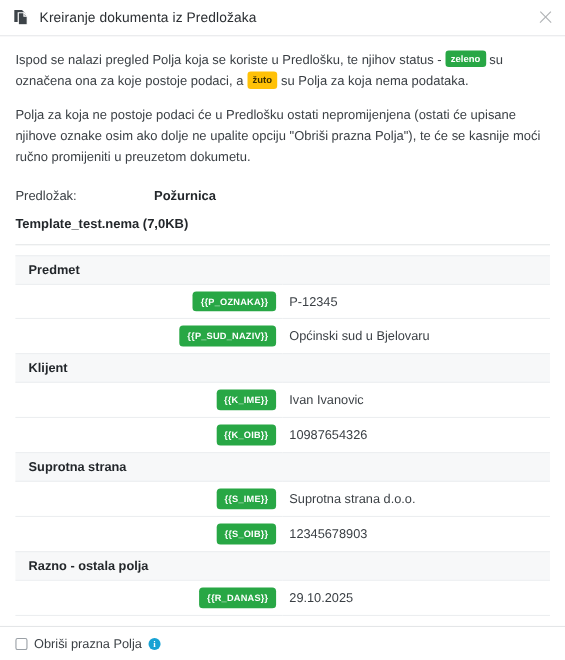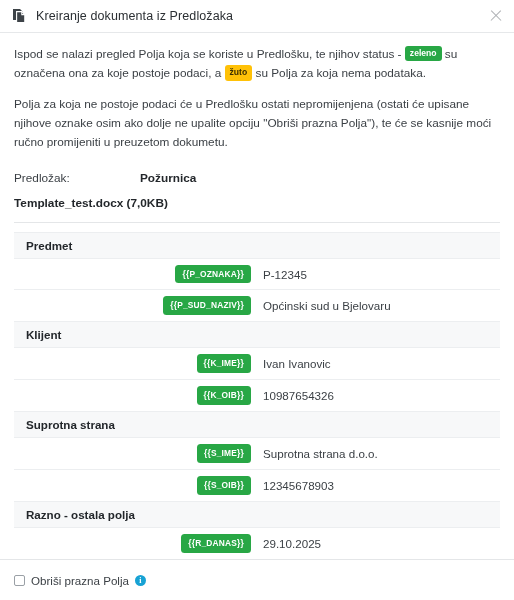--- a/index.html
+++ b/index.html
@@ -155,21 +155,21 @@
     white-space: nowrap;
   }
   .val-cell { padding-left: 6px !important; }
 
   
   .modal-footer {
     position: absolute;
     left: 0;
     right: 0;
     bottom: 0;
-    height: 41px;
+    height: 31px;
     border-top: 1px solid #e4e6e8;
     box-sizing: border-box;
     display: flex;
     align-items: center;
     padding: 0 11px 0 14px;
     background: #ffffff;
   }
   .footer-left {
     display: flex;
     align-items: center;
@@ -253,21 +253,21 @@
   <div class="intro">
     <p><span>Ispod se nalazi pregled Polja koja se koriste u Predlošku, te njihov status - </span><span class="chip chip-green">zeleno</span><span> su označena ona za koje postoje podaci, a </span><span class="chip chip-yellow">žuto</span><span> su Polja za koja nema podataka.</span></p>
     <p>Polja za koja ne postoje podaci će u Predlošku ostati nepromijenjena (ostati će upisane njihove oznake osim ako dolje ne upalite opciju "Obriši prazna Polja"), te će se kasnije moći ručno promijeniti u preuzetom dokumetu.</p>
   </div>
 
   <div class="tpl-info">
     <div class="tpl-row">
       <span class="tpl-label">Predložak:</span>
       <span class="tpl-value">Požurnica</span>
     </div>
-    <div class="tpl-file">Template_test.docx (7,0KB)</div>
+    <div class="tpl-file">Template_test.nema (7,0KB)</div>
   </div>
 
   <hr class="hr-full">
 
   <table class="fields-table">
     <tbody>
         <tr class="section-row">
           <td colspan="2">Predmet</td>
         </tr>
         <tr class="field-row">

